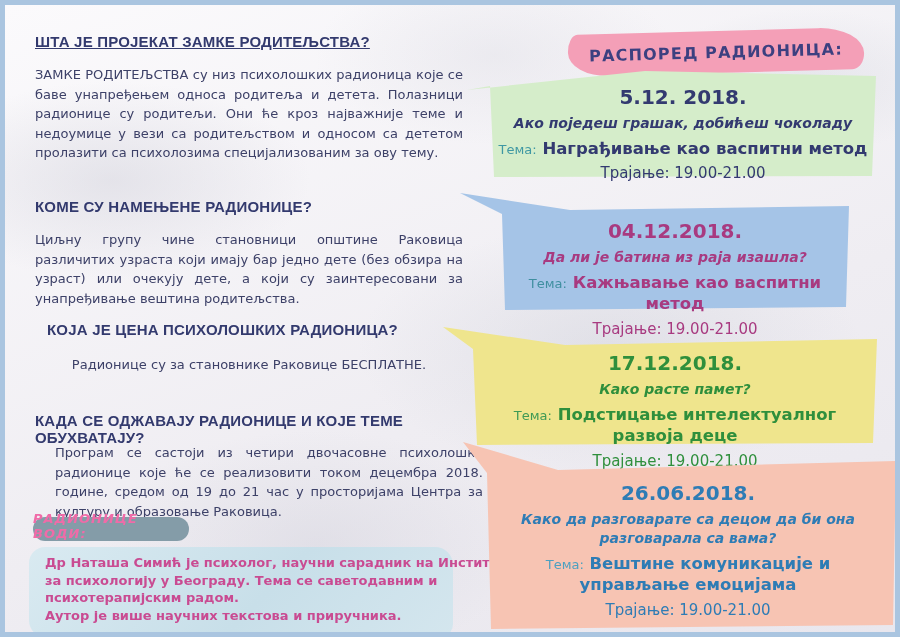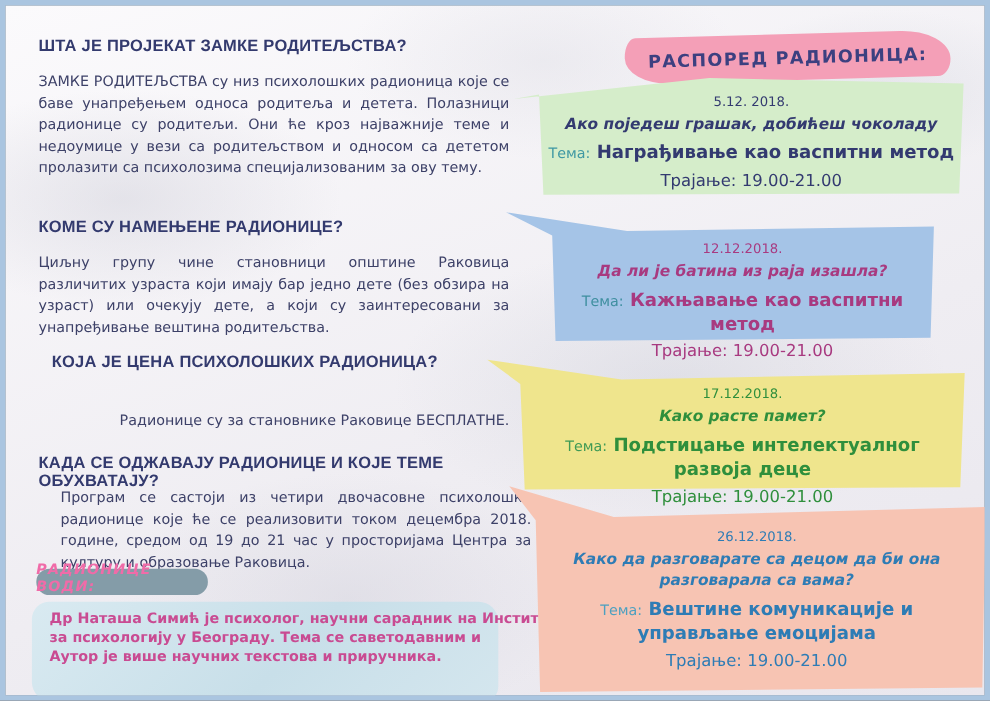--- a/index.html
+++ b/index.html
@@ -45,50 +45,51 @@
     border-radius:10px 45px 12px 40px / 18px 26px 16px 24px;
     display:flex;align-items:center;justify-content:center;
   }
   .banner span{
     font-size:16px;font-weight:bold;letter-spacing:1.2px;
     font-family:"DejaVu Sans",sans-serif;
   }
   .bubble{left:0;top:0;}
   .bubble svg{position:absolute;left:0;top:0;}
   .btext{position:absolute;text-align:center;}
-  .b-date{font-size:12px;font-weight:normal;margin-bottom:5px;}
+  .b-date{font-size:20px;font-weight:bold;margin-bottom:5px;}
   .b-sub{font-size:14px;font-weight:bold;font-style:italic;margin-bottom:5px;line-height:1.35;text-align:center;}
   .b-tema{font-size:16.5px;font-weight:bold;margin-bottom:5px;line-height:1.3;}
   .b-tema .lbl{font-size:13px;font-weight:normal;}
   .b-dur{font-size:15px;font-weight:normal;}
 </style>
 </head>
 <body>
 
 <div class="flyer">
 
-  <div class="abs sec-h" style="top: 28px; color: rgb(51, 58, 110);">ШТА ЈЕ ПРОЈЕКАТ ЗАМКЕ РОДИТЕЉСТВА?</div>
+  <div class="abs sec-h" style="top: 28px; color: rgb(51, 58, 110); text-decoration: underline;">ШТА ЈЕ ПРОЈЕКАТ ЗАМКЕ РОДИТЕЉСТВА?</div>
   <div class="abs sec-h" style="top: 193px; color: rgb(51, 58, 110);">КОМЕ СУ НАМЕЊЕНЕ РАДИОНИЦЕ?</div>
 
   <div class="abs sec-p" style="top: 60px; color: rgb(61, 65, 104);">ЗАМКЕ РОДИТЕЉСТВА су низ психолошких радионица које се баве унапређењем односа родитеља и детета. Полазници радионице су родитељи. Они ће кроз најважније теме и недоумице у вези са родитељством и односом са дететом пролазити са психолозима специјализованим за ову тему.</div>
   <div class="abs sec-p" style="top: 225px; color: rgb(61, 65, 104);">Циљну групу чине становници општине Раковица различитих узраста који имају бар једно дете (без обзира на узраст) или очекују дете, а који су заинтересовани за унапређивање вештина родитељства.</div>
 
   <div class="abs sec-h" style="top: 316px; color: rgb(51, 58, 110); margin-left: 12px;">КОЈА ЈЕ ЦЕНА ПСИХОЛОШКИХ РАДИОНИЦА?</div>
-  <div class="abs sec-p" style="top: 368px; text-align: right; color: rgb(61, 65, 104);">Радионице су за становнике Раковице БЕСПЛАТНЕ.</div>
+  <div class="abs sec-p" style="top: 350px; text-align: center; color: rgb(61, 65, 104);">Радионице су за становнике Раковице БЕСПЛАТНЕ.</div>
 
   <div class="abs sec-h" style="top: 407px; color: rgb(51, 58, 110);">КАДА СЕ ОДЖАВАЈУ РАДИОНИЦЕ И КОЈЕ ТЕМЕ ОБУХВАТАЈУ?</div>
   <div class="abs sec-p" style="top: 438px; color: rgb(61, 65, 104); margin-left: 20px;">Програм се састоји из четири двочасовне психолошке радионице које ће се реализовити током децембра 2018. године, средом од 19 до 21 час у просторијама Центра за културу и образовање Раковица.</div>
 
   <div class="abs panel"></div>
   <div class="abs badge" style="background-color: rgb(132, 156, 168);">
     <span style="color: rgb(240, 107, 168);">РАДИОНИЦЕ ВОДИ:</span>
   </div>
   <div class="abs bio" style="color: rgb(201, 75, 146);">
     <div>Др Наташа Симић је психолог, научни сарадник на Институту</div>
     <div>за психологију у Београду. Тема се саветодавним и</div>
+    <div>психотерапијским радом.</div>
     <div>Аутор је више научних текстова и приручника.</div>
   </div>
 
   <div class="abs banner" style="background-color: rgb(244, 159, 183);">
     <span style="color: rgb(60, 64, 128);">РАСПОРЕД РАДИОНИЦА:</span>
   </div>
 
   <div class="abs bubble" style="left:455px;top:58px;width:420px;height:118px">
     <svg width="420" height="118" viewBox="0 0 420 118">
       <polygon points="7,27 185,8 416,13 412,113 34,114 30,23" style="fill: rgb(213, 237, 202);"></polygon>
@@ -99,21 +100,21 @@
       <div class="b-tema"><span class="lbl" style="color: rgb(63, 152, 163);">Тема:</span> <span>Награђивање као васпитни метод</span></div>
       <div class="b-dur">Трајање: 19.00-21.00</div>
     </div>
   </div>
 
   <div class="abs bubble" style="left:448px;top:182px;width:440px;height:126px">
     <svg width="440" height="126" viewBox="0 0 440 126">
       <polygon points="7,6 117,23 396,19 393,120 52,123 49,27" style="fill: rgb(165, 196, 231);"></polygon>
     </svg>
     <div class="btext" style="left: 52px; top: 32px; width: 340px; color: rgb(168, 58, 128);">
-      <div class="b-date">12.12.2018.</div>
+      <div class="b-date">04.12.2018.</div>
       <div class="b-sub">Да ли је батина из раја изашла?</div>
       <div class="b-tema"><span class="lbl" style="color: rgb(63, 143, 160);">Тема:</span> <span>Кажњавање као васпитни метод</span></div>
       <div class="b-dur">Трајање: 19.00-21.00</div>
     </div>
   </div>
 
   <div class="abs bubble" style="left:432px;top:318px;width:444px;height:126px">
     <svg width="444" height="126" viewBox="0 0 444 126">
       <polygon points="6,4 128,22 440,16 436,120 40,122 36,26" style="fill: rgb(239, 229, 141);"></polygon>
     </svg>
@@ -123,20 +124,20 @@
       <div class="b-tema"><span class="lbl" style="color: rgb(63, 154, 85);">Тема:</span> <span>Подстицање интелектуалног развоја деце</span></div>
       <div class="b-dur">Трајање: 19.00-21.00</div>
     </div>
   </div>
 
   <div class="abs bubble" style="left:448px;top:436px;width:447px;height:192px">
     <svg width="447" height="192" viewBox="0 0 447 192">
       <polygon points="10,1 105,29 443,20 440,184 38,188 34,32" style="fill: rgb(247, 196, 179);"></polygon>
     </svg>
     <div class="btext" style="left: 50px; top: 40px; width: 370px; color: rgb(46, 124, 181);">
-      <div class="b-date">26.12.2018.</div>
+      <div class="b-date">26.06.2018.</div>
       <div class="b-sub">Како да разговарате са децом да би она разговарала са вама?</div>
       <div class="b-tema"><span class="lbl" style="color: rgb(77, 160, 192);">Тема:</span> <span>Вештине комуникације и управљање емоцијама</span></div>
       <div class="b-dur">Трајање: 19.00-21.00</div>
     </div>
   </div>
 
 </div>
 
 </body></html>

